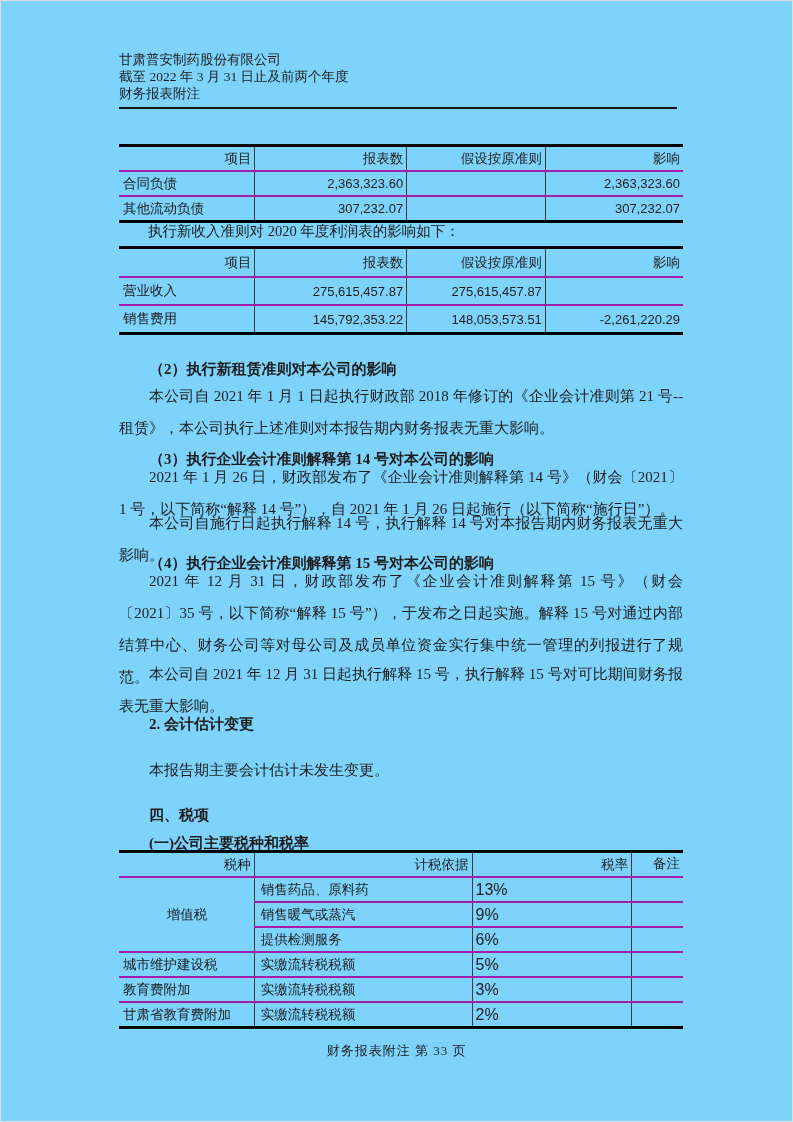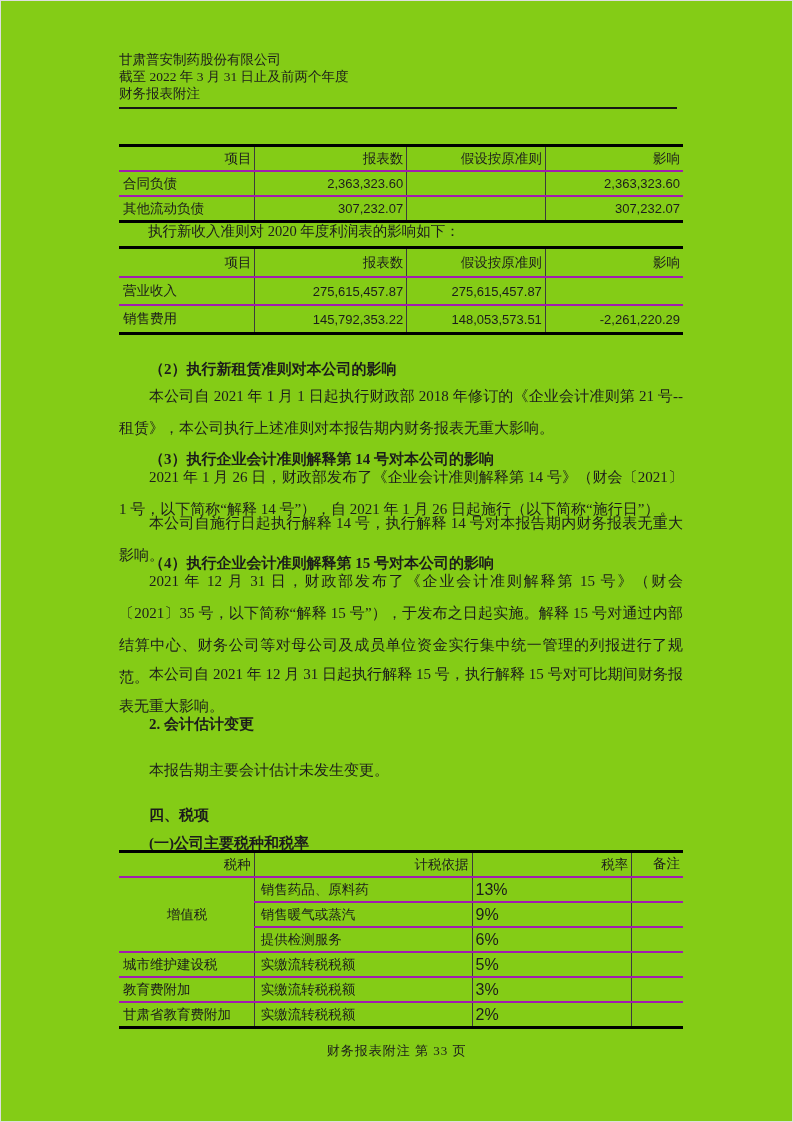--- a/index.html
+++ b/index.html
@@ -1,20 +1,20 @@
 <!DOCTYPE html>
 <html><head>
 <meta charset="utf-8">
 <style>
   html, body { margin: 0; padding: 0; background: #ffffff; }
   .page {
     position: relative;
     width: 793px;
     height: 1122px;
-    background: #84cc16;
+    background: #7dd3fc;
     border: 1px solid #dedede;
     box-sizing: border-box;
     overflow: hidden;
     font-family: "Liberation Serif", "DejaVu Serif", serif;
     color: #1c1c1c;
   }
   .content {
     position: absolute;
     left: 118px;
     width: 564px;

